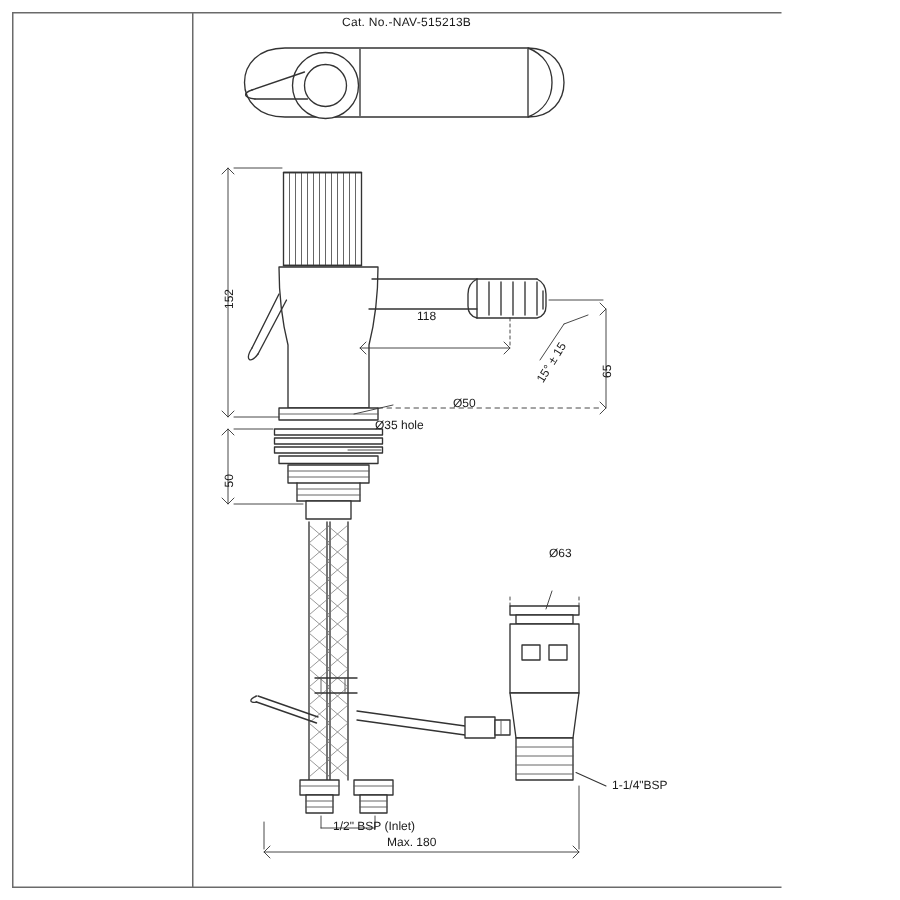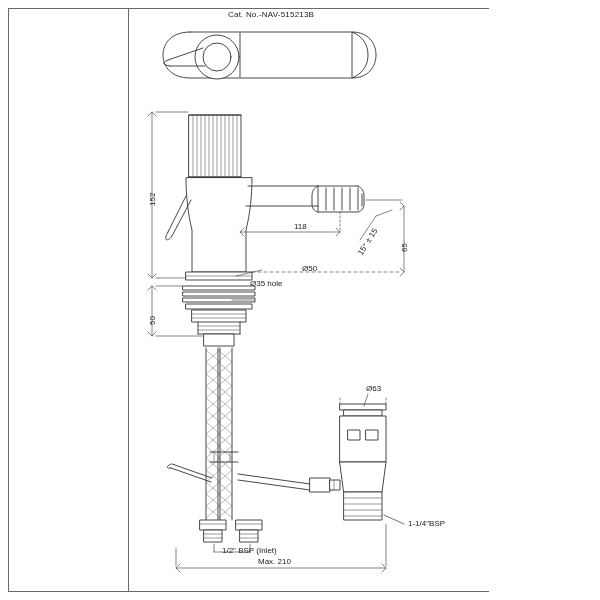--- a/index.html
+++ b/index.html
@@ -9,20 +9,21 @@
   }
   body {
     font-family: "Liberation Sans", sans-serif;
   }
   #page {
     position: relative;
     width: 489px;
     height: 600px;
     background: #ffffff;
     overflow: hidden;
+    padding-left: 32px;
   }
   .frame {
     position: absolute;
     left: 8px;
     top: 8px;
     width: 584px;
     height: 584px;
     border: 1px solid #6a6a6a;
     box-sizing: border-box;
   }
@@ -253,23 +254,23 @@
 
         <path d="M214,544 L214,552"></path>
         <path d="M250,544 L250,552"></path>
         <path d="M214,552 L250,552"></path>
       </g>
     </g>
   </svg>
 
   <div class="dimtext rot90" style="left:148px; top:206px;">152</div>
   <div class="dimtext rot90" style="left:148px; top:325px;">50</div>
-  <div class="dimtext" style="left:278px; top:222px;margin-left:16px;">118</div>
+  <div class="dimtext" style="left:278px; top:206px;">118</div>
   <div class="dimtext rot90" style="left:400px; top:252px;">65</div>
   <div class="dimtext rot-ang" style="left:356px; top:252px;">15° ± 15</div>
   <div class="dimtext" style="left:258px; top:264px;margin-left:44px;">Ø50</div>
   <div class="dimtext" style="left:250px; top:279px;">Ø35 hole</div>
-  <div class="dimtext" style="left:366px; top:384px;">Ø63</div>
+  <div class="dimtext" style="left:366px; top:364px;">Ø63</div>
   <div class="dimtext" style="left:408px; top:519px;">1-1/4"BSP</div>
   <div class="dimtext" style="left:222px; top:546px;">1/2" BSP (Inlet)</div>
-  <div class="dimtext" style="left:258px; top:557px;">Max. 210</div>
+  <div class="dimtext" style="left:258px; top:557px;">Max. 180</div>
 
 </div>
 
 </body></html>

